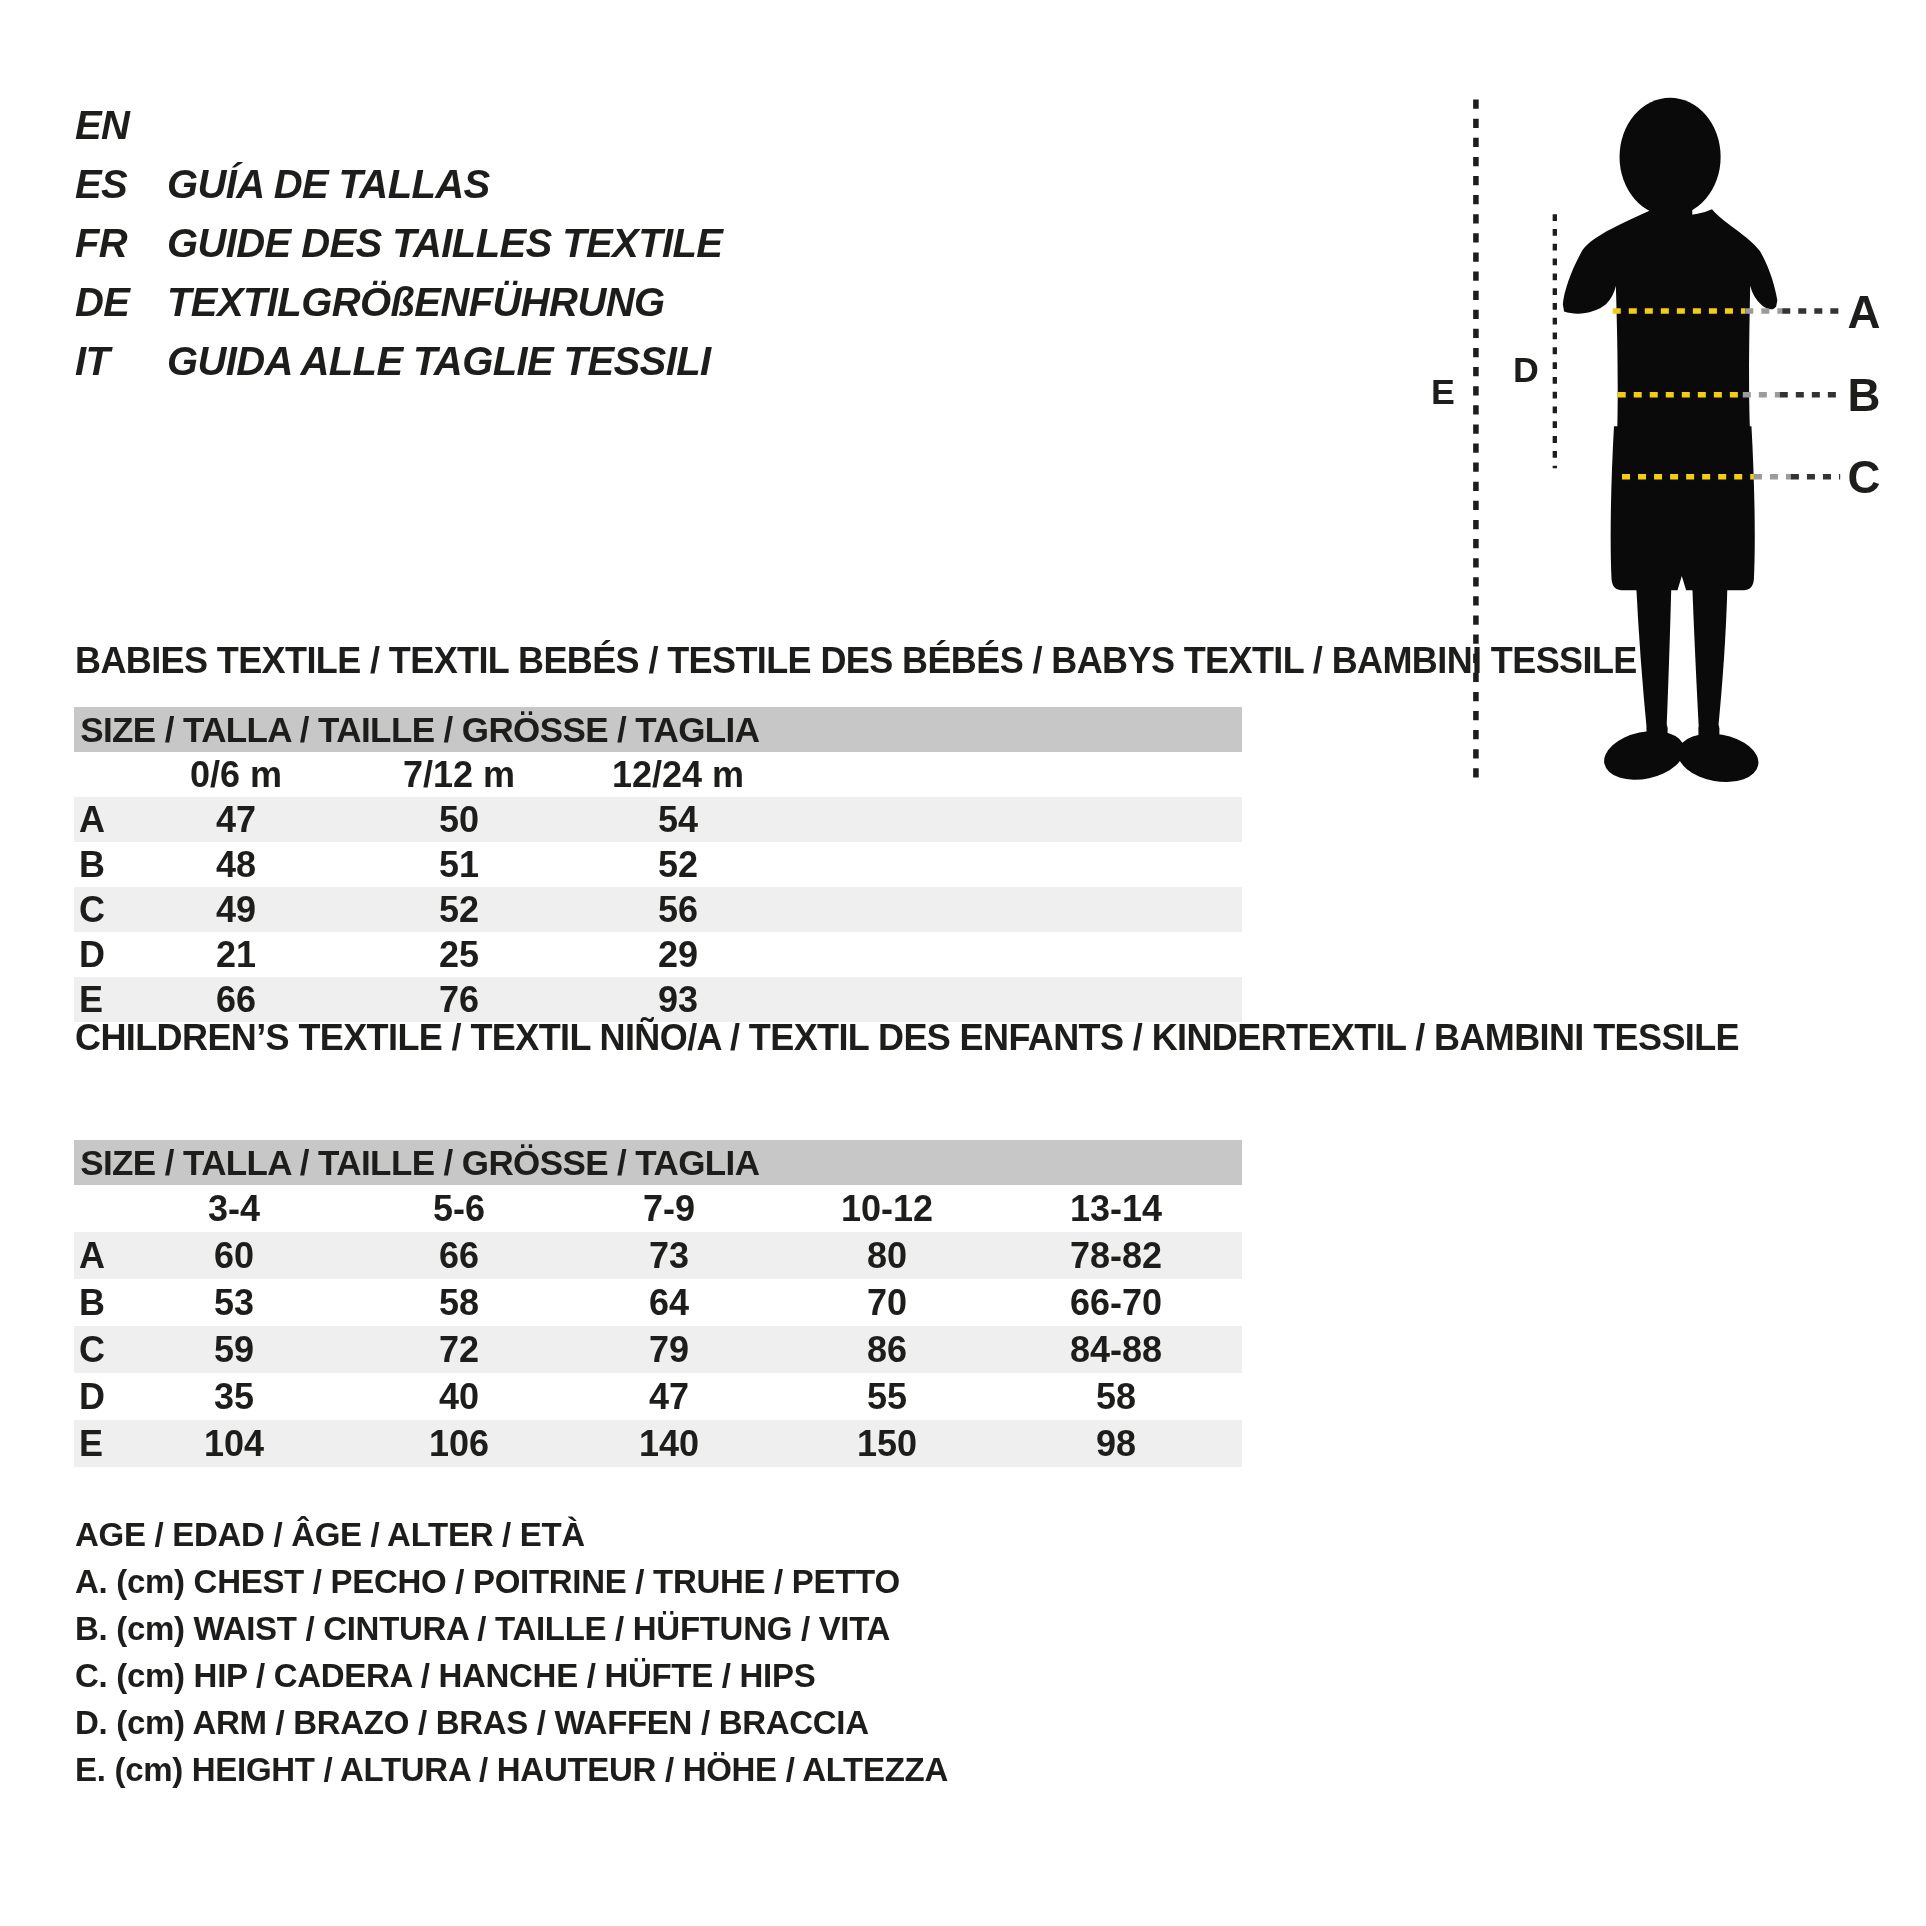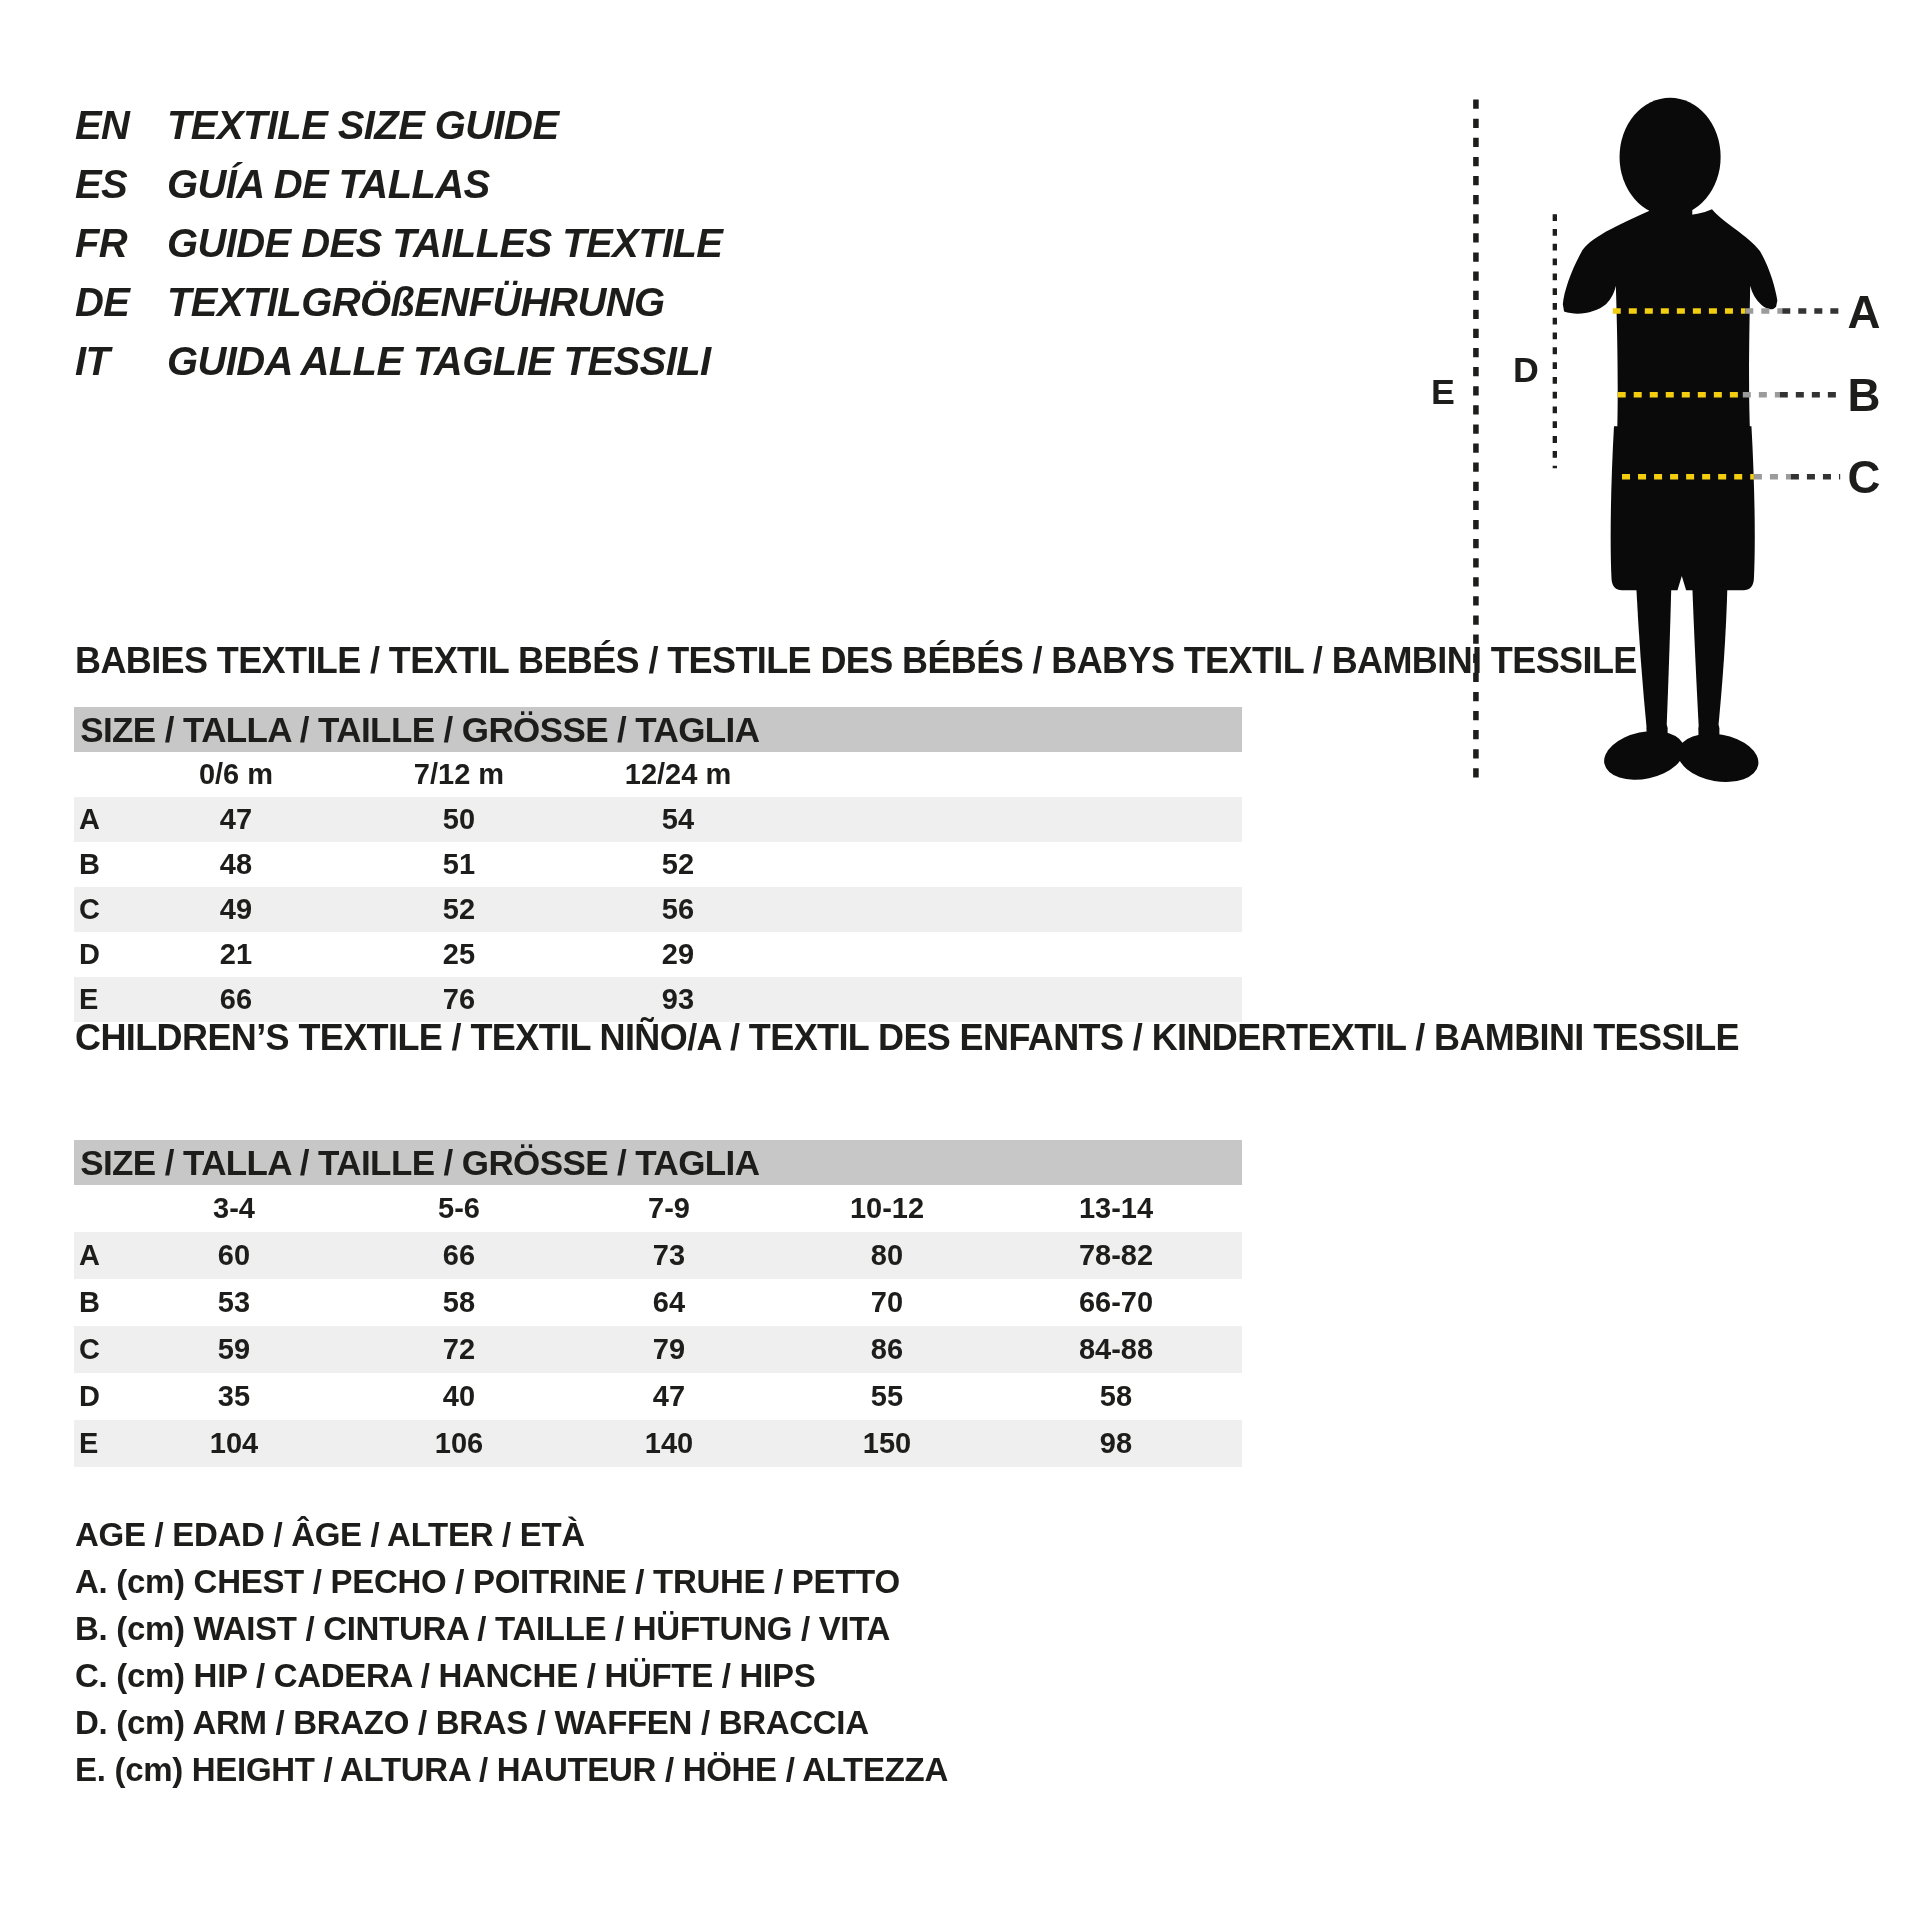--- a/index.html
+++ b/index.html
@@ -63,21 +63,21 @@
     background: #c7c7c7;
     padding-left: 6.2px;
     font-size: 35px;
     letter-spacing: -0.6px;
     white-space: nowrap;
   }
   .t-row {
     position: relative;
     height: 45px;
     line-height: 45px;
-    font-size: 29px;
+    font-size: 36px;
   }
   #children-table .t-row {
     height: 47px;
     line-height: 47px;
   }
   .t-row.stripe { background: #efefef; }
   .t-label {
     position: absolute;
     left: 5px;
     top: 0;
@@ -127,21 +127,20 @@
   .de-letter  { font-size: 58px; }
 </style>
 </head>
 <body>
 
 <div id="page">
 
   <div id="lang-header">
     <div class="lang-row">
       <span class="lang-code">EN</span>
-      <span class="lang-title">TEXTILE SIZE GUIDE</span>
     </div>
     <div class="lang-row">
       <span class="lang-code">ES</span>
       <span class="lang-title">GUÍA DE TALLAS</span>
     </div>
     <div class="lang-row">
       <span class="lang-code">FR</span>
       <span class="lang-title">GUIDE DES TAILLES TEXTILE</span>
     </div>
     <div class="lang-row">

